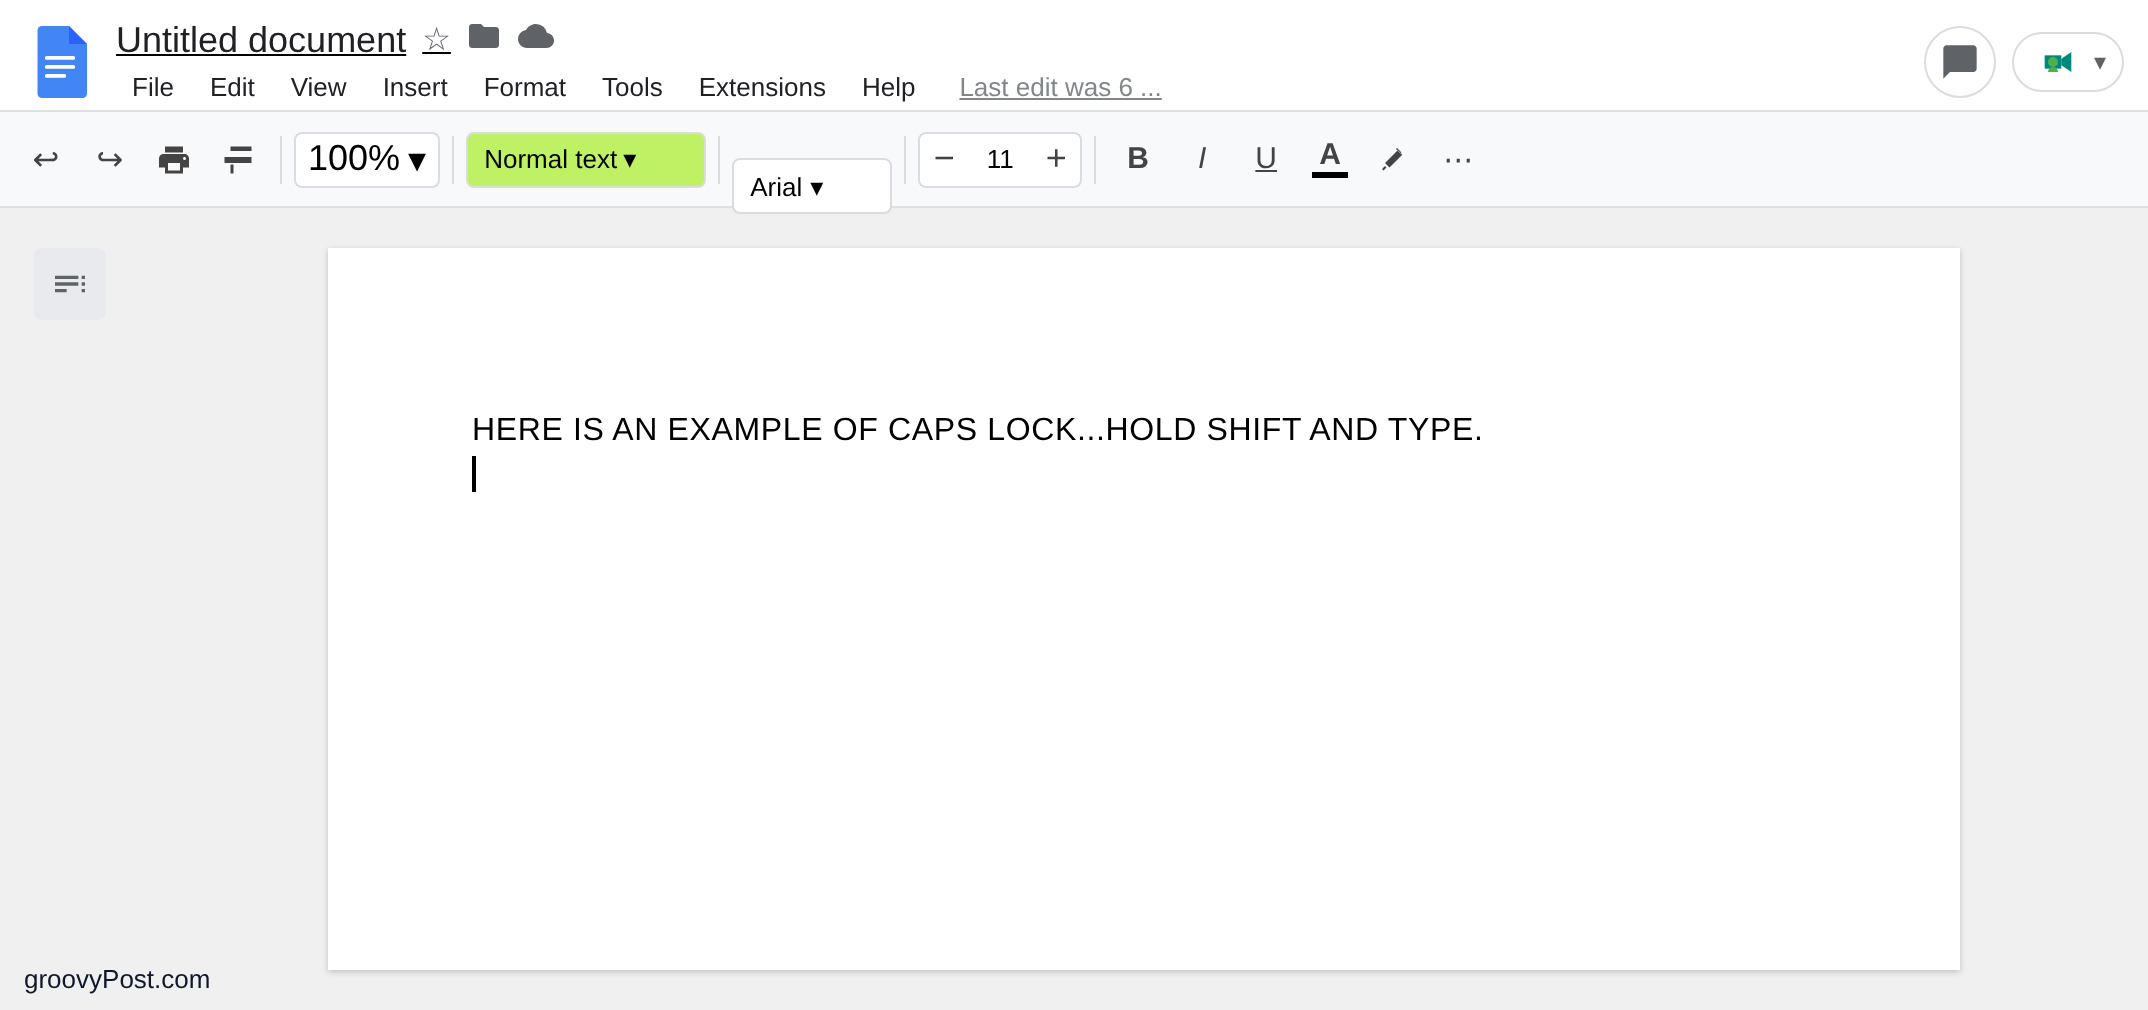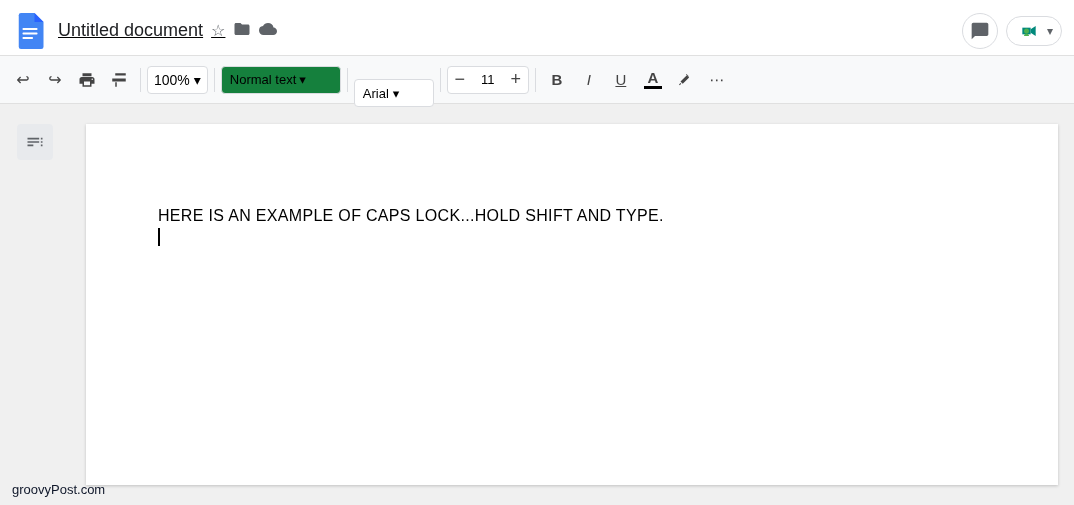--- a/index.html
+++ b/index.html
@@ -124,35 +124,35 @@
       height: 24px;
       background: #dadce0;
       margin: 0 4px;
     }
     #zoom-select {
       display: flex;
       align-items: center;
       border: 1px solid #dadce0;
       border-radius: 4px;
       padding: 2px 6px;
-      font-size: 14px;
+      font-size: 18px;
       cursor: pointer;
       background: #fff;
       gap: 4px;
       height: 28px;
     }
     #style-select {
       display: flex;
       align-items: center;
       border: 1px solid #dadce0;
       border-radius: 4px;
       padding: 2px 8px;
       font-size: 13px;
       cursor: pointer;
-      background: #15803d;
+      background: #bef264;
       gap: 3px;
       height: 28px;
       min-width: 120px;
     }
     #font-select {
       display: flex;
       align-items: center;
       border: 1px solid #dadce0;
       border-radius: 4px;
       padding: 2px 8px;
@@ -247,21 +247,21 @@
       font-size: 18px;
     }
     #doc-area {
       flex: 1;
       overflow: auto;
       display: flex;
       justify-content: center;
       padding: 20px 0;
     }
     #doc-page {
-      width: 972px;
+      width: 816px;
       min-height: 360px;
       background: #fff;
       box-shadow: 0 1px 3px rgba(0,0,0,0.2);
       padding: 80px 72px 80px 72px;
       position: relative;
     }
     #doc-content {
       font-family: Arial, sans-serif;
       font-size: 11pt;
       color: #000;
@@ -319,20 +319,31 @@
         <svg width="18" height="18" viewBox="0 0 24 24" fill="#5f6368">
             <path d="M20 6h-8l-2-2H4c-1.1 0-2 .9-2 2v12c0 1.1.9 2 2 2h16c1.1 0 2-.9 2-2V8c0-1.1-.9-2-2-2z"></path>
           </svg>
       </span>
       <span class="title-icon">
         <svg width="18" height="18" viewBox="0 0 24 24" fill="#5f6368">
             <path d="M19.35 10.04A7.49 7.49 0 0 0 12 4C9.11 4 6.6 5.64 5.35 8.04A5.994 5.994 0 0 0 0 14c0 3.31 2.69 6 6 6h13c2.76 0 5-2.24 5-5 0-2.64-2.05-4.78-4.65-4.96z"></path>
           </svg>
       </span>
     </div>
+    <div id="menu-bar">
+      <span class="menu-item">File</span>
+      <span class="menu-item">Edit</span>
+      <span class="menu-item">View</span>
+      <span class="menu-item">Insert</span>
+      <span class="menu-item">Format</span>
+      <span class="menu-item">Tools</span>
+      <span class="menu-item">Extensions</span>
+      <span class="menu-item">Help</span>
+      <span id="last-edit">Last edit was 6 ...</span>
+    </div>
   </div>
 
   <div id="header-right">
     <div id="comment-btn">
       <svg width="20" height="20" viewBox="0 0 24 24" fill="#5f6368">
           <path d="M20 2H4c-1.1 0-2 .9-2 2v18l4-4h14c1.1 0 2-.9 2-2V4c0-1.1-.9-2-2-2z"></path>
         </svg>
     </div>
     <div id="meet-btn">
       <svg class="meet-icon" viewBox="0 0 48 48">

